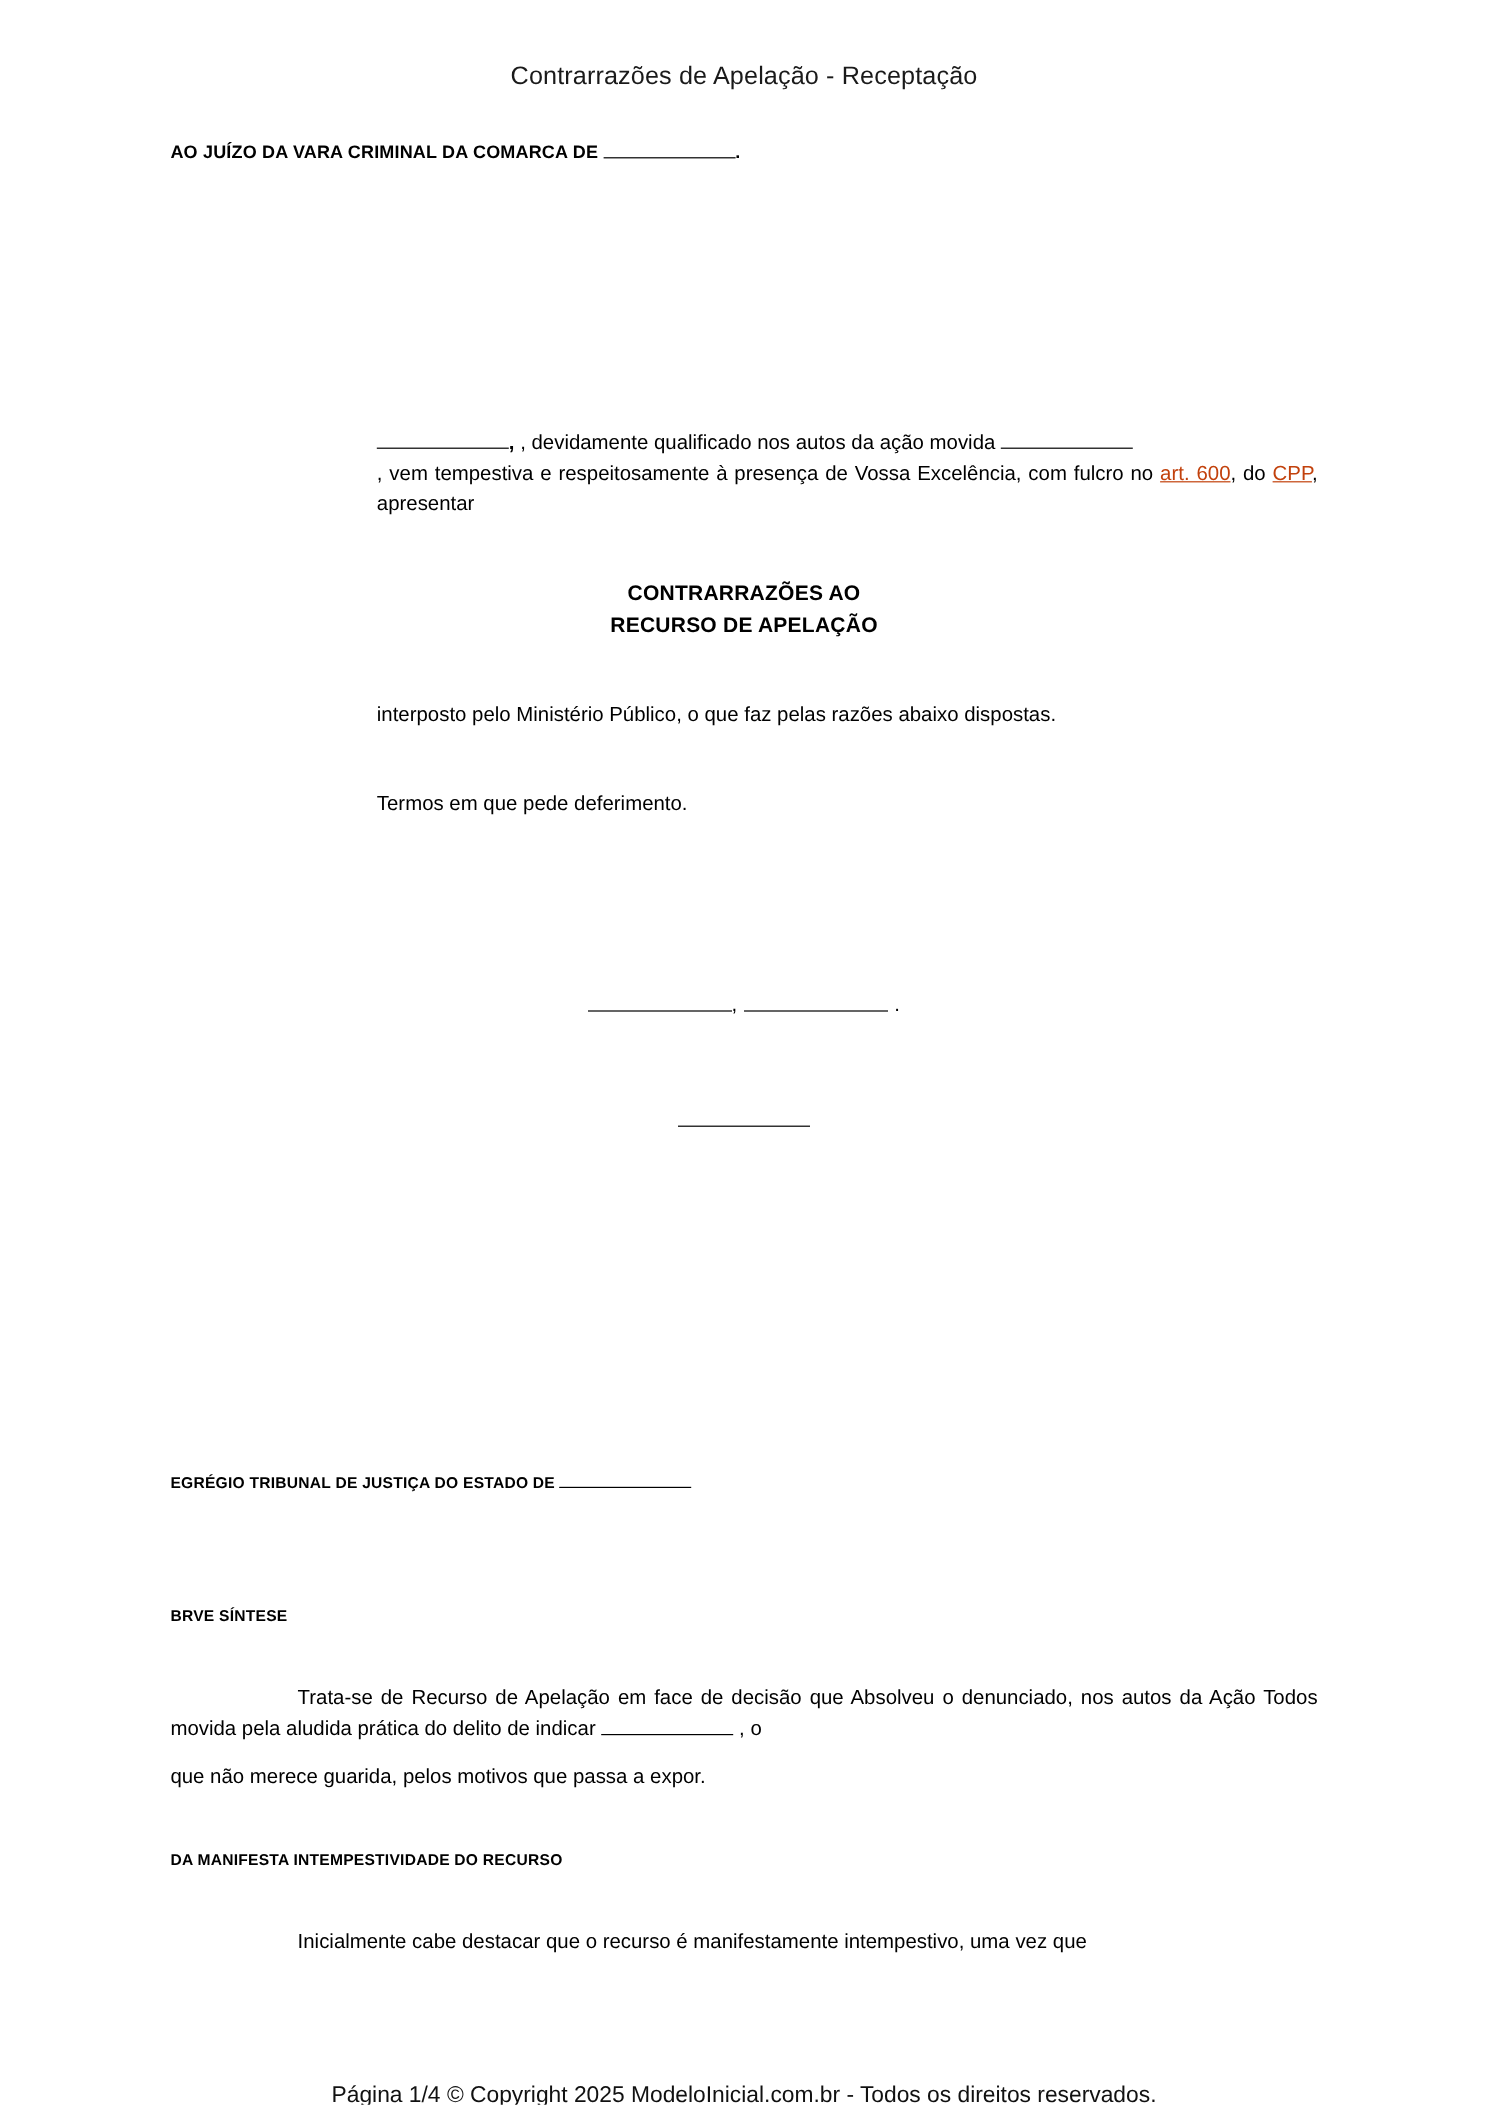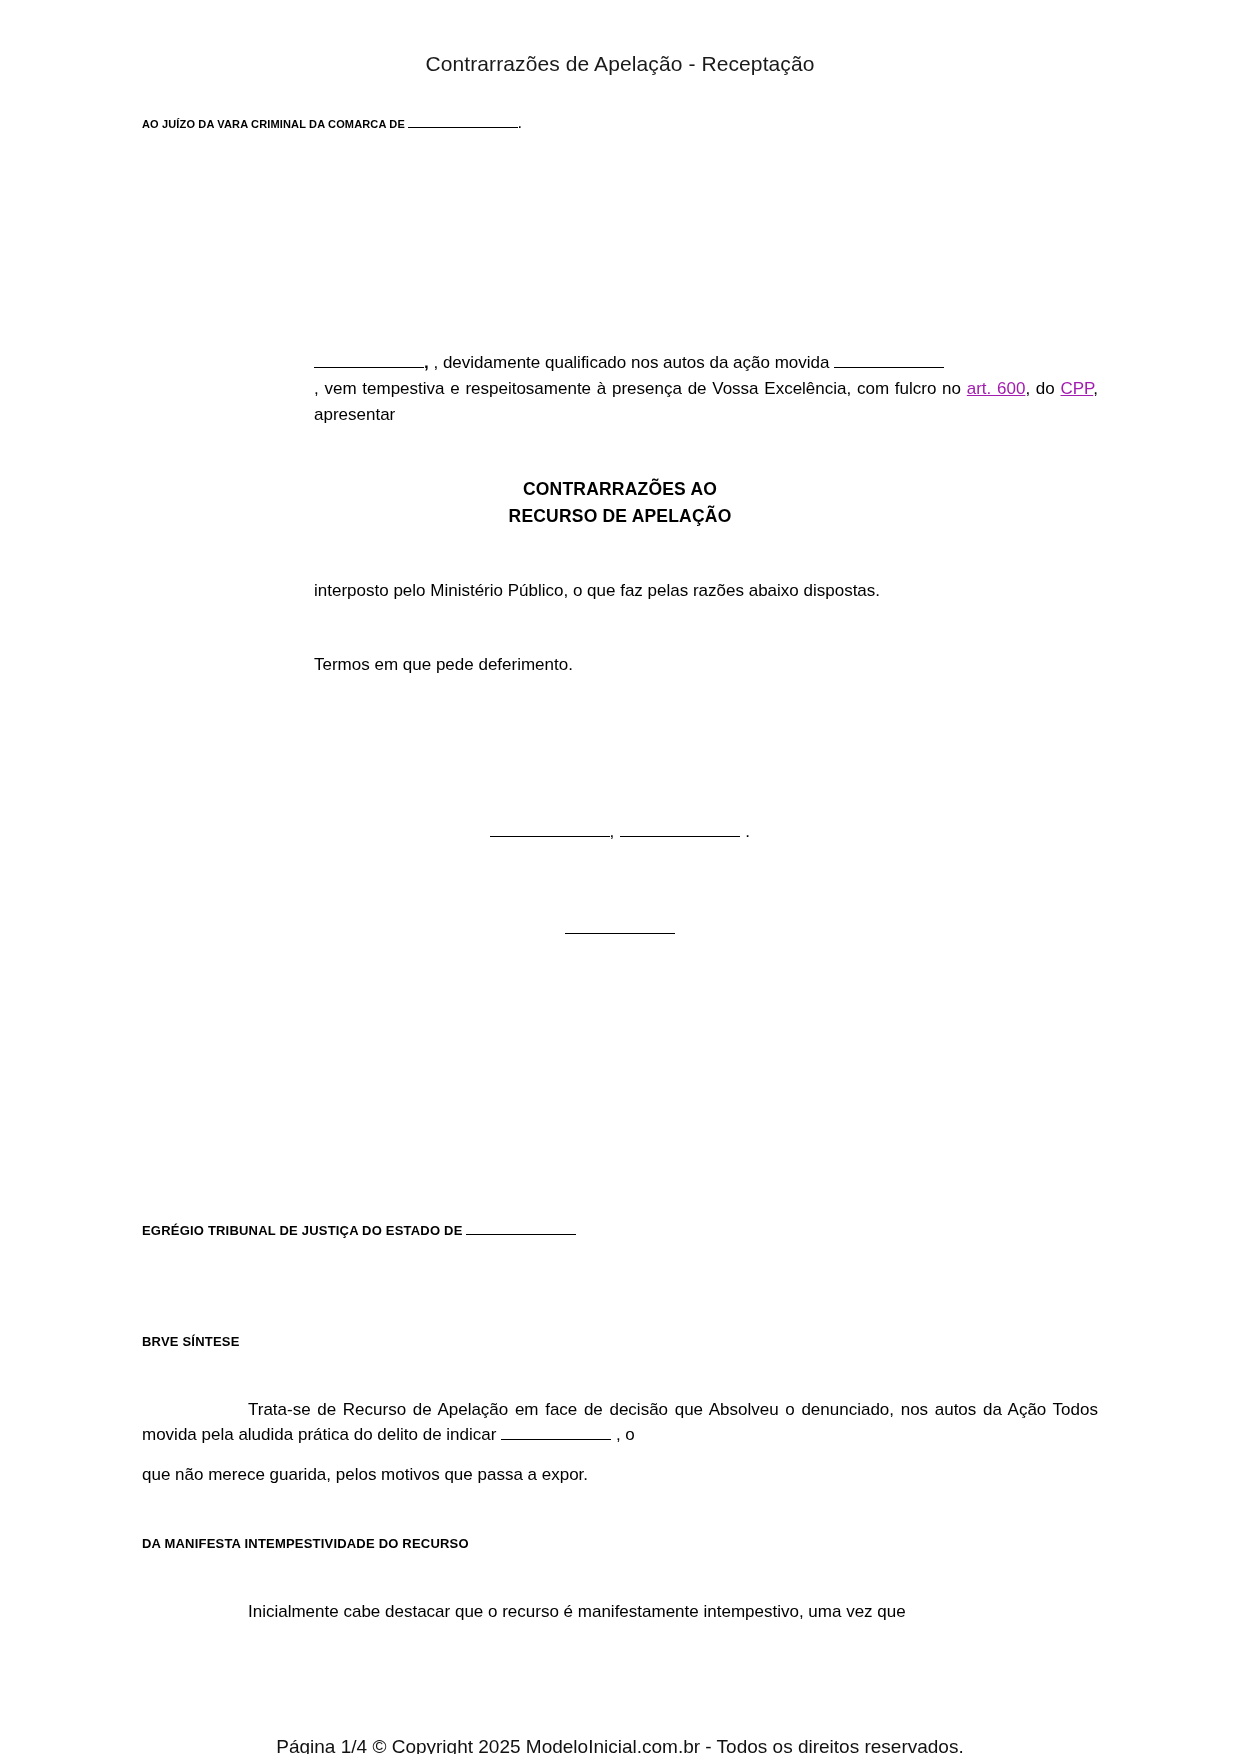--- a/index.html
+++ b/index.html
@@ -33,21 +33,21 @@
   }
   .content {
     margin-top: 42px;
     padding-left: 142px;
     padding-right: 142px;
   }
   .bold {
     font-weight: bold;
   }
   .line-heading {
-    font-size: 11px;
+    font-size: 15px;
     font-weight: bold;
     letter-spacing: 0.15px;
   }
   .blank {
     display: inline-block;
     border-bottom: 1.2px solid #000;
     vertical-align: baseline;
     height: 0.85em;
   }
   .bl-110 { width: 110px; }
@@ -58,21 +58,21 @@
     line-height: 1.52;
     margin: 0;
   }
   .just {
     text-align: justify;
   }
   .indent-block {
     padding-left: 172px;
   }
   a.ref-link {
-    color: #a21caf;
+    color: #c2410c;
     text-decoration: underline;
   }
   .spacer-xl { height: 96px; }
   .spacer-lg { height: 76px; }
   .spacer-md { height: 48px; }
   .spacer-sm { height: 28px; }
   .spacer-xs { height: 16px; }
   .contrarrazoes-head {
     font-size: 17.5px;
     font-weight: bold;

